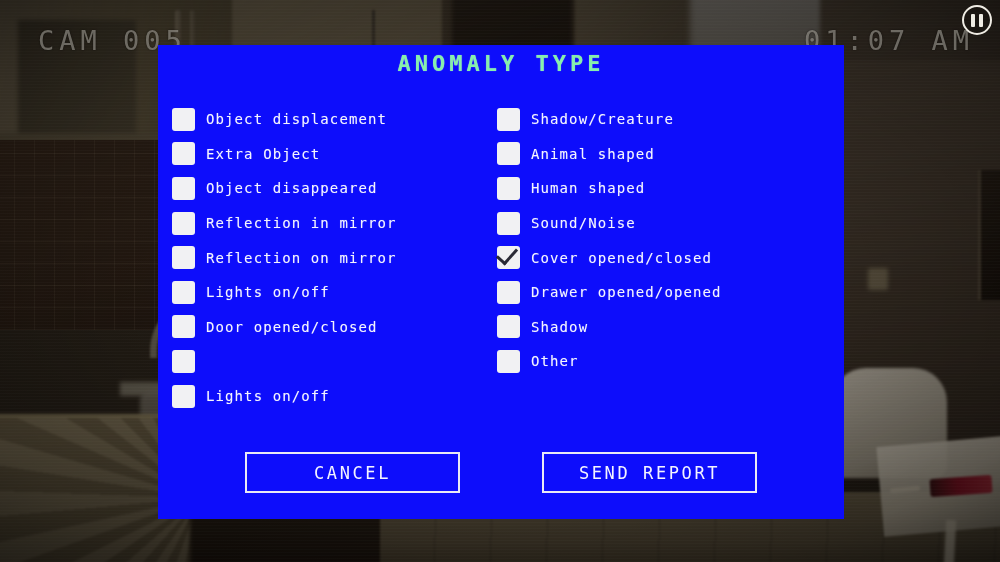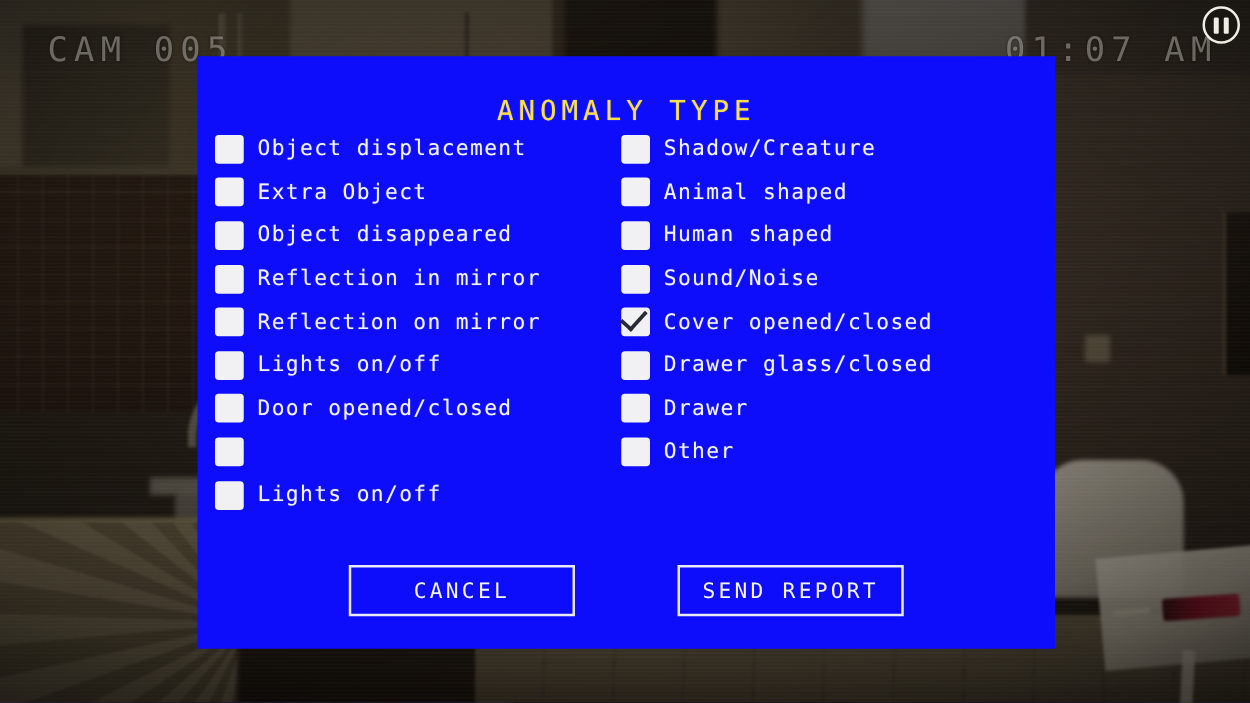--- a/index.html
+++ b/index.html
@@ -254,23 +254,24 @@
     width: 686px; height: 474px;
     background: #0d0dfb;
     color: #ffffff;
     overflow: hidden;
   }
 
   #dialog-title {
     text-align: center;
     font-size: 22px;
     letter-spacing: 4px;
-    margin-top: 32px;
-    color: #fde047;
+    margin-top: 6px;
+    color: #86efac;
     text-shadow: 0 0 1px rgba(255,255,255,.5);
+    font-weight: bold;
   }
 
   #checkbox-grid {
     position: absolute;
     left: 0; right: 0; top: 57px;
     display: grid;
     grid-template-columns: 325px 1fr;
     column-gap: 0;
     padding-left: 14px;
   }
@@ -297,37 +298,37 @@
     content: "";
     position: absolute;
     left: 4px; top: -2px;
     width: 9px; height: 17px;
     border-right: 3.5px solid #2a2a36;
     border-bottom: 3.5px solid #2a2a36;
     transform: rotate(42deg);
   }
 
   .cb-label {
-    font-size: 17px;
+    font-size: 14px;
     letter-spacing: 1.1px;
     color: #f4f4ff;
     white-space: nowrap;
     text-shadow: 0 0 1px rgba(255,255,255,.35);
   }
 
   #dialog-actions {
     position: absolute;
     left: 0; right: 0; bottom: 26px;
     display: flex;
     justify-content: center;
     gap: 82px;
   }
 
   .dlg-button {
-    width: 181px; height: 41px;
+    width: 215px; height: 41px;
     border: 2px solid #e9e9f5;
     background: transparent;
     color: #f4f4ff;
     font-family: "DejaVu Sans Mono", "Liberation Mono", monospace;
     font-size: 17px;
     letter-spacing: 2.6px;
     cursor: pointer;
     display: flex; align-items: center; justify-content: center;
   }
 </style>
@@ -440,25 +441,25 @@
           <div class="cb-row">
             <div class="cb-box"></div>
             <span class="cb-label">Sound/Noise</span>
           </div>
           <div class="cb-row">
             <div class="cb-box checked"></div>
             <span class="cb-label">Cover opened/closed</span>
           </div>
           <div class="cb-row">
             <div class="cb-box"></div>
-            <span class="cb-label">Drawer glass/closed</span>
-          </div>
-          <div class="cb-row">
-            <div class="cb-box"></div>
-            <span class="cb-label">Drawer</span>
+            <span class="cb-label">Drawer opened/opened</span>
+          </div>
+          <div class="cb-row">
+            <div class="cb-box"></div>
+            <span class="cb-label">Shadow</span>
           </div>
           <div class="cb-row">
             <div class="cb-box"></div>
             <span class="cb-label">Other</span>
           </div>
         </div>
     </div>
 
     <div id="dialog-actions">
       <button class="dlg-button">CANCEL</button>

